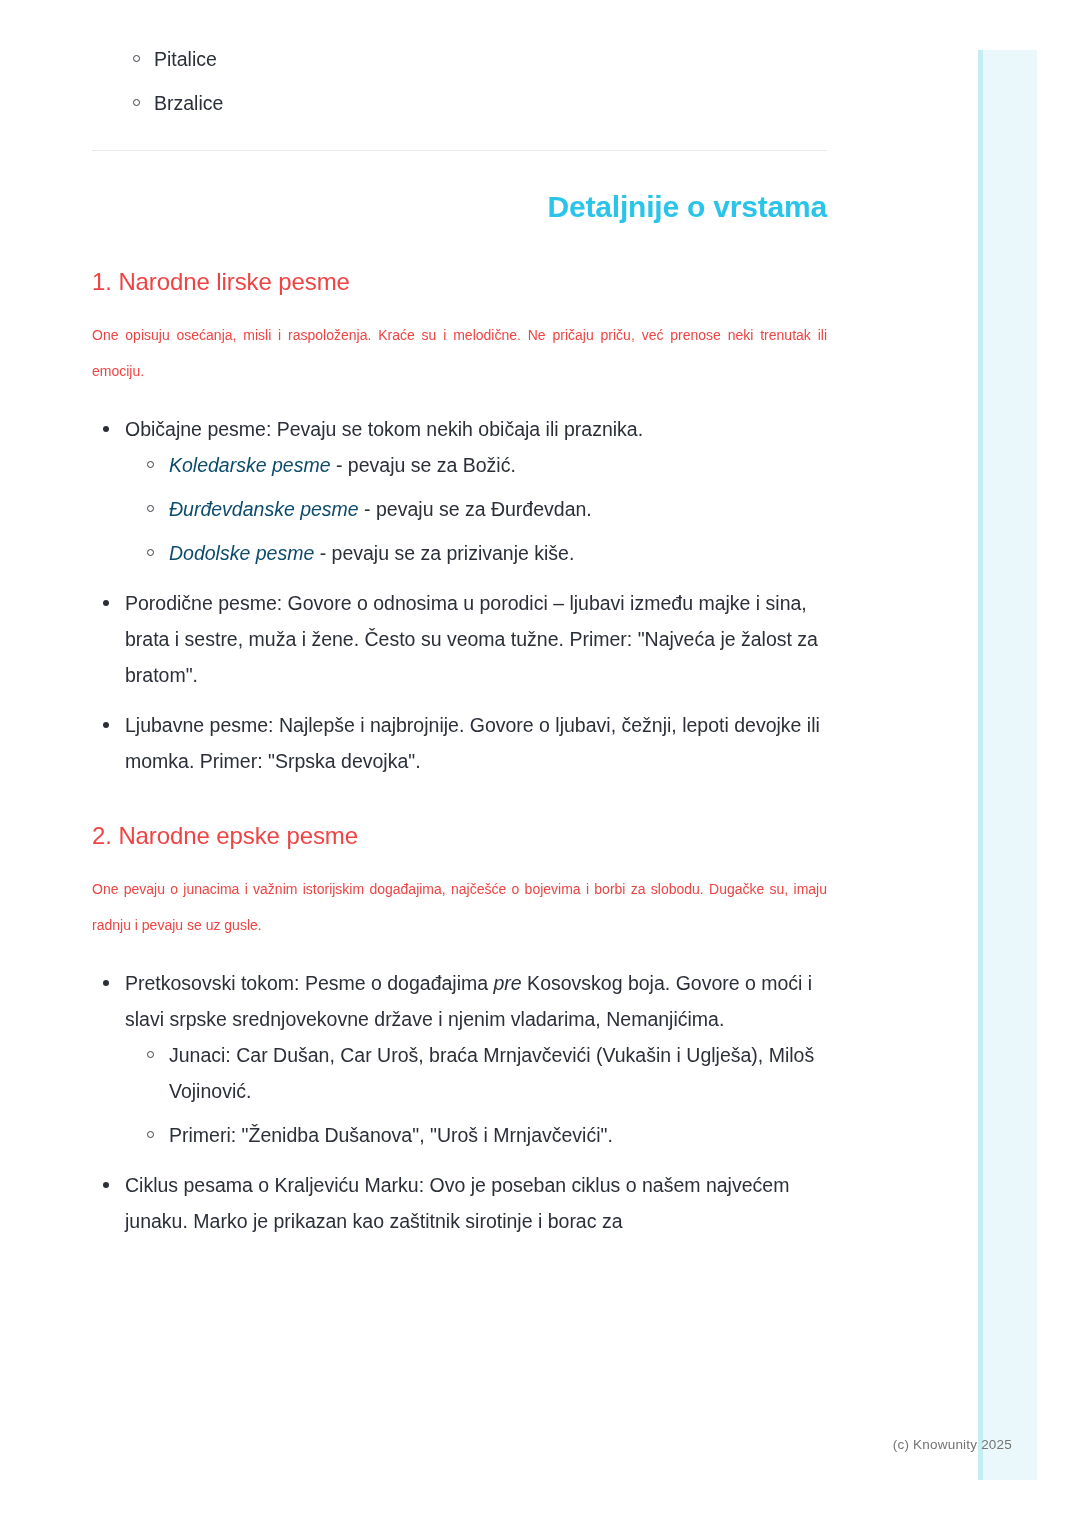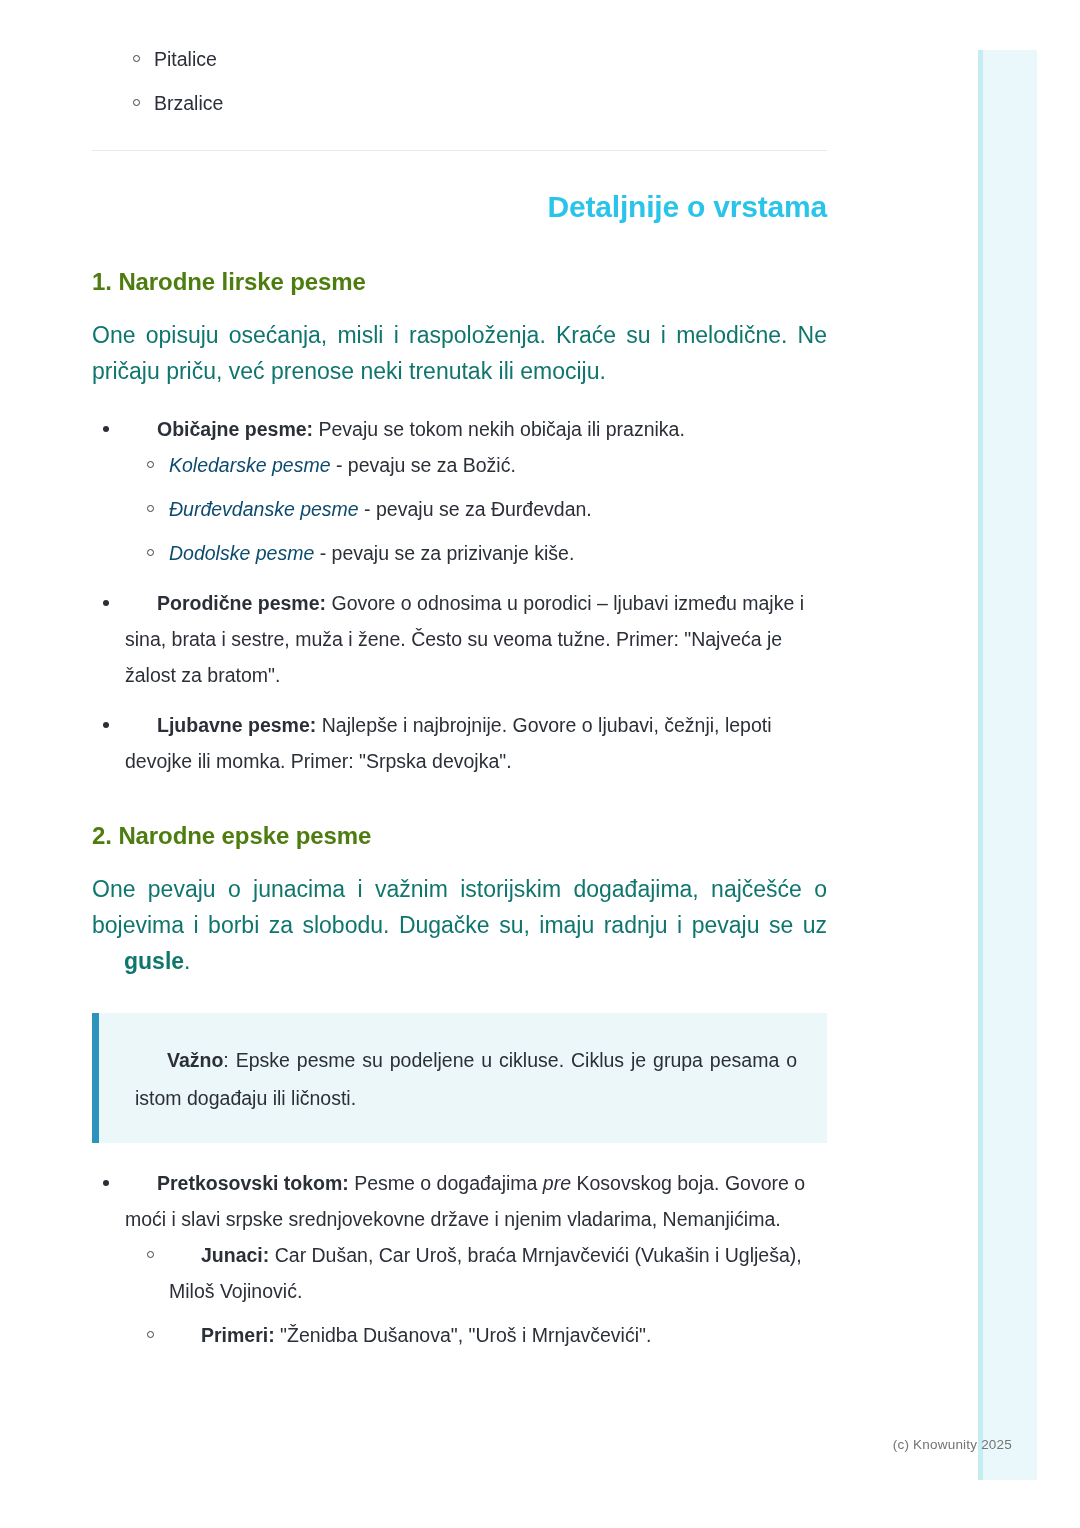--- a/index.html
+++ b/index.html
@@ -128,37 +128,37 @@
     color: #2ac4ea;
     font-size: 30px;
     font-weight: 700;
     letter-spacing: -0.2px;
     margin: 38px 0 0 0;
     line-height: 36px;
     text-align: right;
   }
 
   h2.sub-title {
-    color: #4d7c0f;
+    color: #ef4444;
     font-size: 24px;
-    font-weight: 700;
+    font-weight: 400;
     letter-spacing: -0.1px;
     margin: 42px 0 0 0;
     line-height: 30px;
   }
 
   p.body {
-    color: #0f766e;
-    font-size: 23px;
+    color: #ef4444;
+    font-size: 14px;
     line-height: 36px;
     text-align: justify;
     margin: 20px 0 0 0;
   }
 
-  .strong { font-weight: 700; margin-left: 32px; }
+  .strong { font-weight: 400; }
   .em { font-style: italic; color: #0c4a6e; }
   .em-plain { font-style: italic; }
 
   .list-block { margin-top: 22px; }
 
   
   .callout {
     margin-top: 34px;
     background: #ecf7f9;
     border-left: 7px solid #2e93bc;
@@ -238,39 +238,39 @@
           <span class="strong">Ljubavne pesme:</span><span> Najlepše i najbrojnije. Govore o ljubavi, čežnji, lepoti devojke ili momka. Primer: "Srpska devojka".</span>
         </li>
 
       </ul>
     </div>
 
     <h2 class="sub-title">2. Narodne epske pesme</h2>
 
     <p class="body"><span>One pevaju o junacima i važnim istorijskim događajima, najčešće o bojevima i borbi za slobodu. Dugačke su, imaju radnju i pevaju se uz </span><span class="strong">gusle</span><span>.</span></p>
 
-    <div class="callout">
-      <p><span class="strong">Važno</span><span>: Epske pesme su podeljene u cikluse. Ciklus je grupa pesama o istom događaju ili ličnosti.</span></p>
-    </div>
 
     <div class="list-block">
       <ul class="lvl1">
 
         <li class="bullet1">
           <span class="strong">Pretkosovski tokom:</span><span> Pesme o događajima </span><span class="em-plain">pre</span><span> Kosovskog boja. Govore o moći i slavi srpske srednjovekovne države i njenim vladarima, Nemanjićima.</span>
           <ul class="lvl2">
             <li class="bullet2">
               <span class="strong">Junaci:</span><span> Car Dušan, Car Uroš, braća Mrnjavčevići (Vukašin i Ugljеša), Miloš Vojinović.</span>
             </li>
             <li class="bullet2">
               <span class="strong">Primeri:</span><span> "Ženidba Dušanova", "Uroš i Mrnjavčevići".</span>
             </li>
           </ul>
         </li>
 
+        <li class="bullet1">
+          <span class="strong">Ciklus pesama o Kraljeviću Marku:</span><span> Ovo je poseban ciklus o našem najvećem junaku. Marko je prikazan kao zaštitnik sirotinje i borac za</span>
+        </li>
 
       </ul>
     </div>
 
   </div>
 
   <div id="footer">(c) Knowunity 2025</div>
 
 </div>
 

